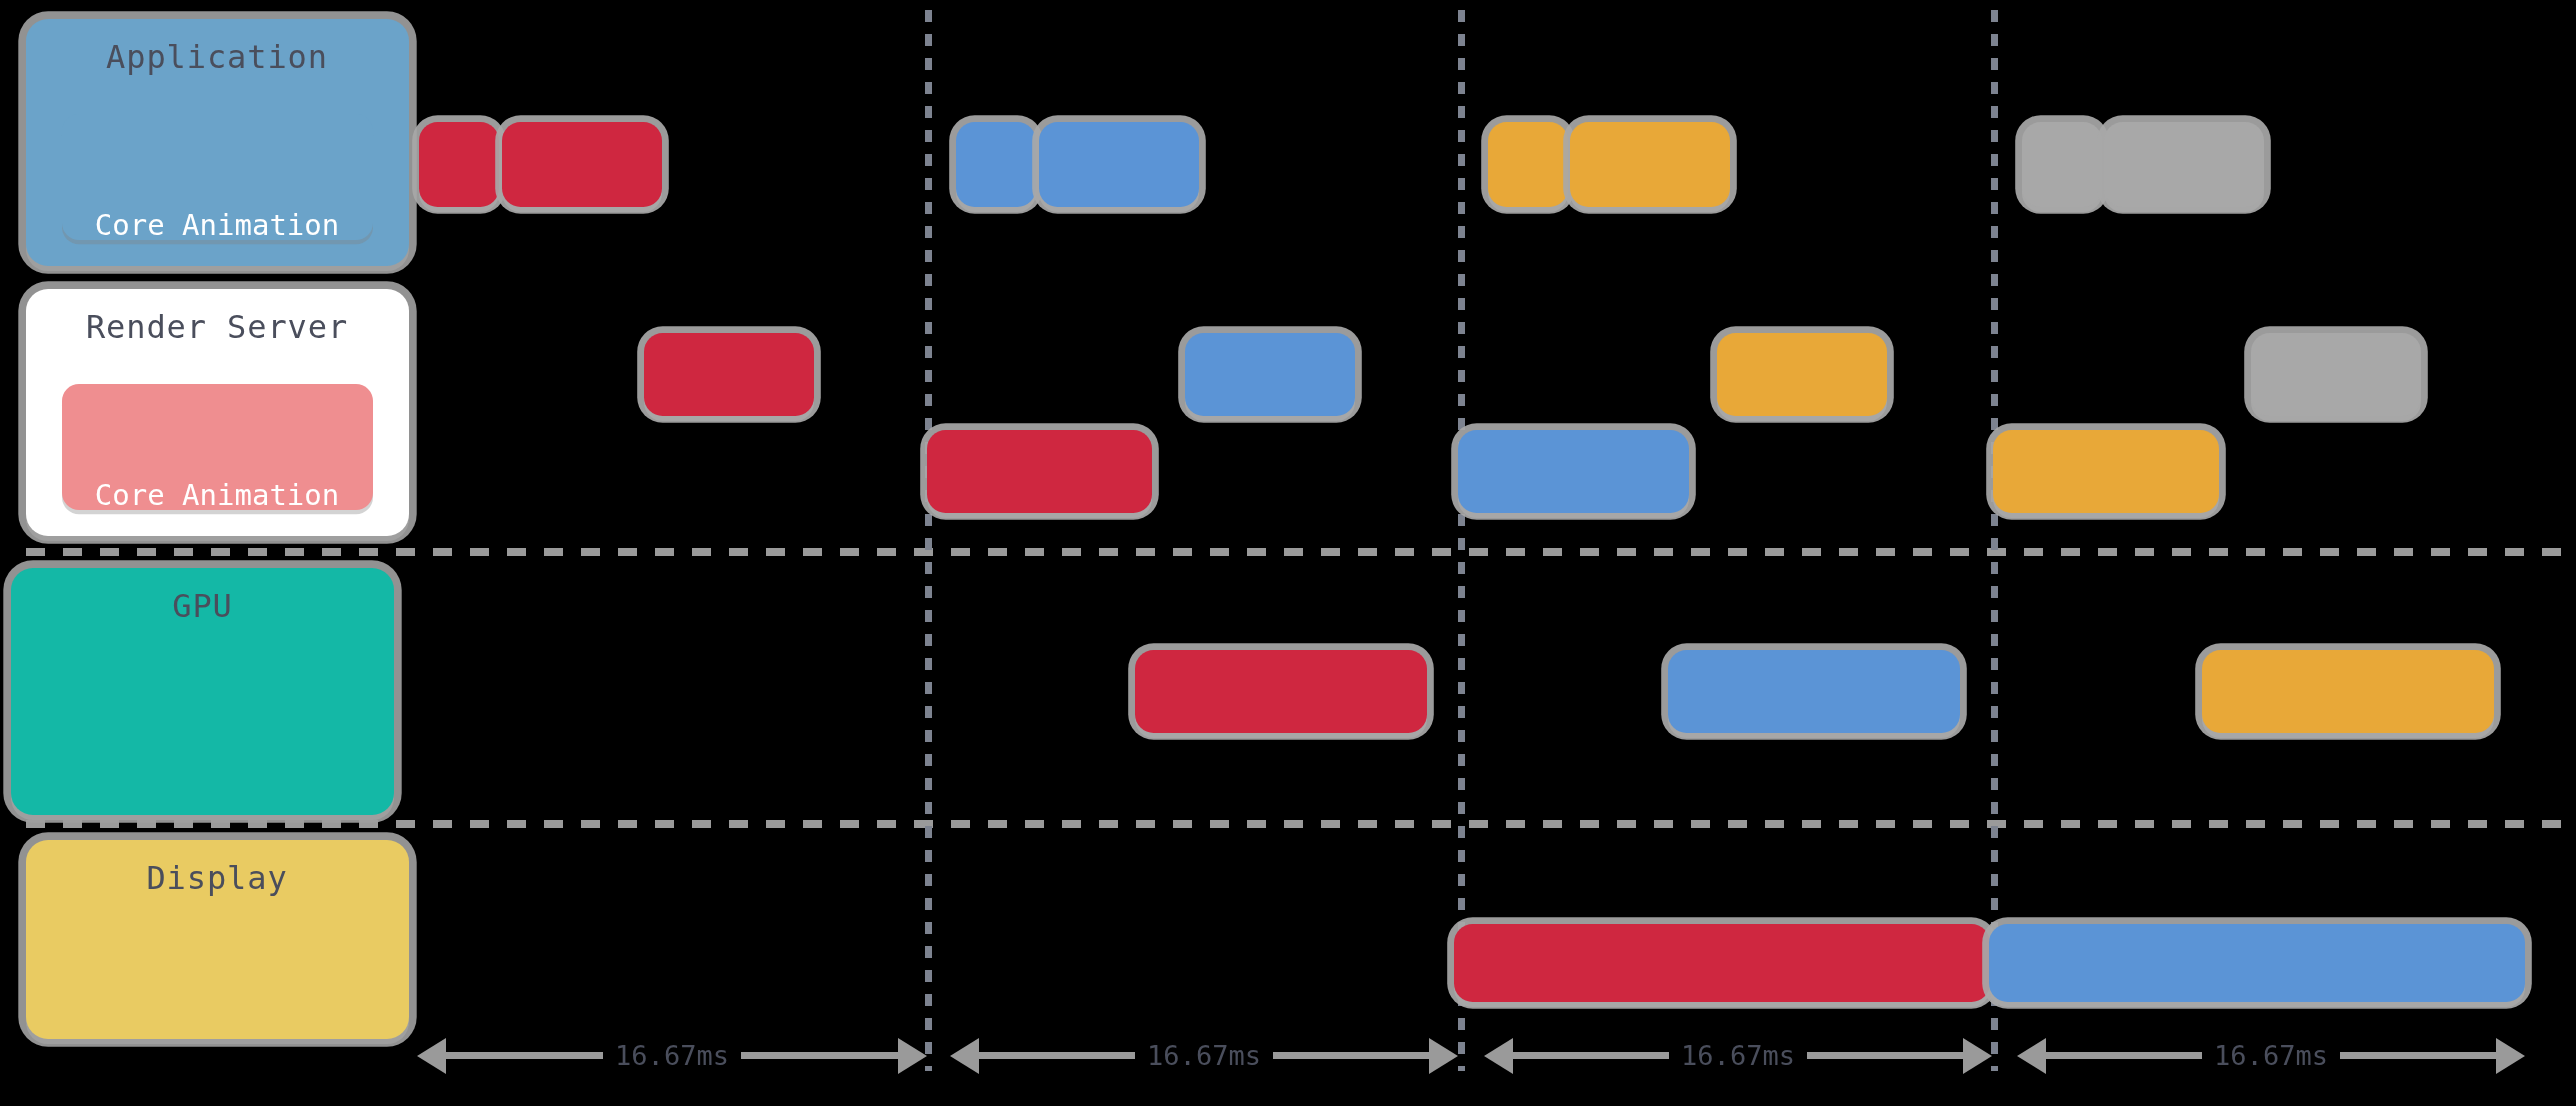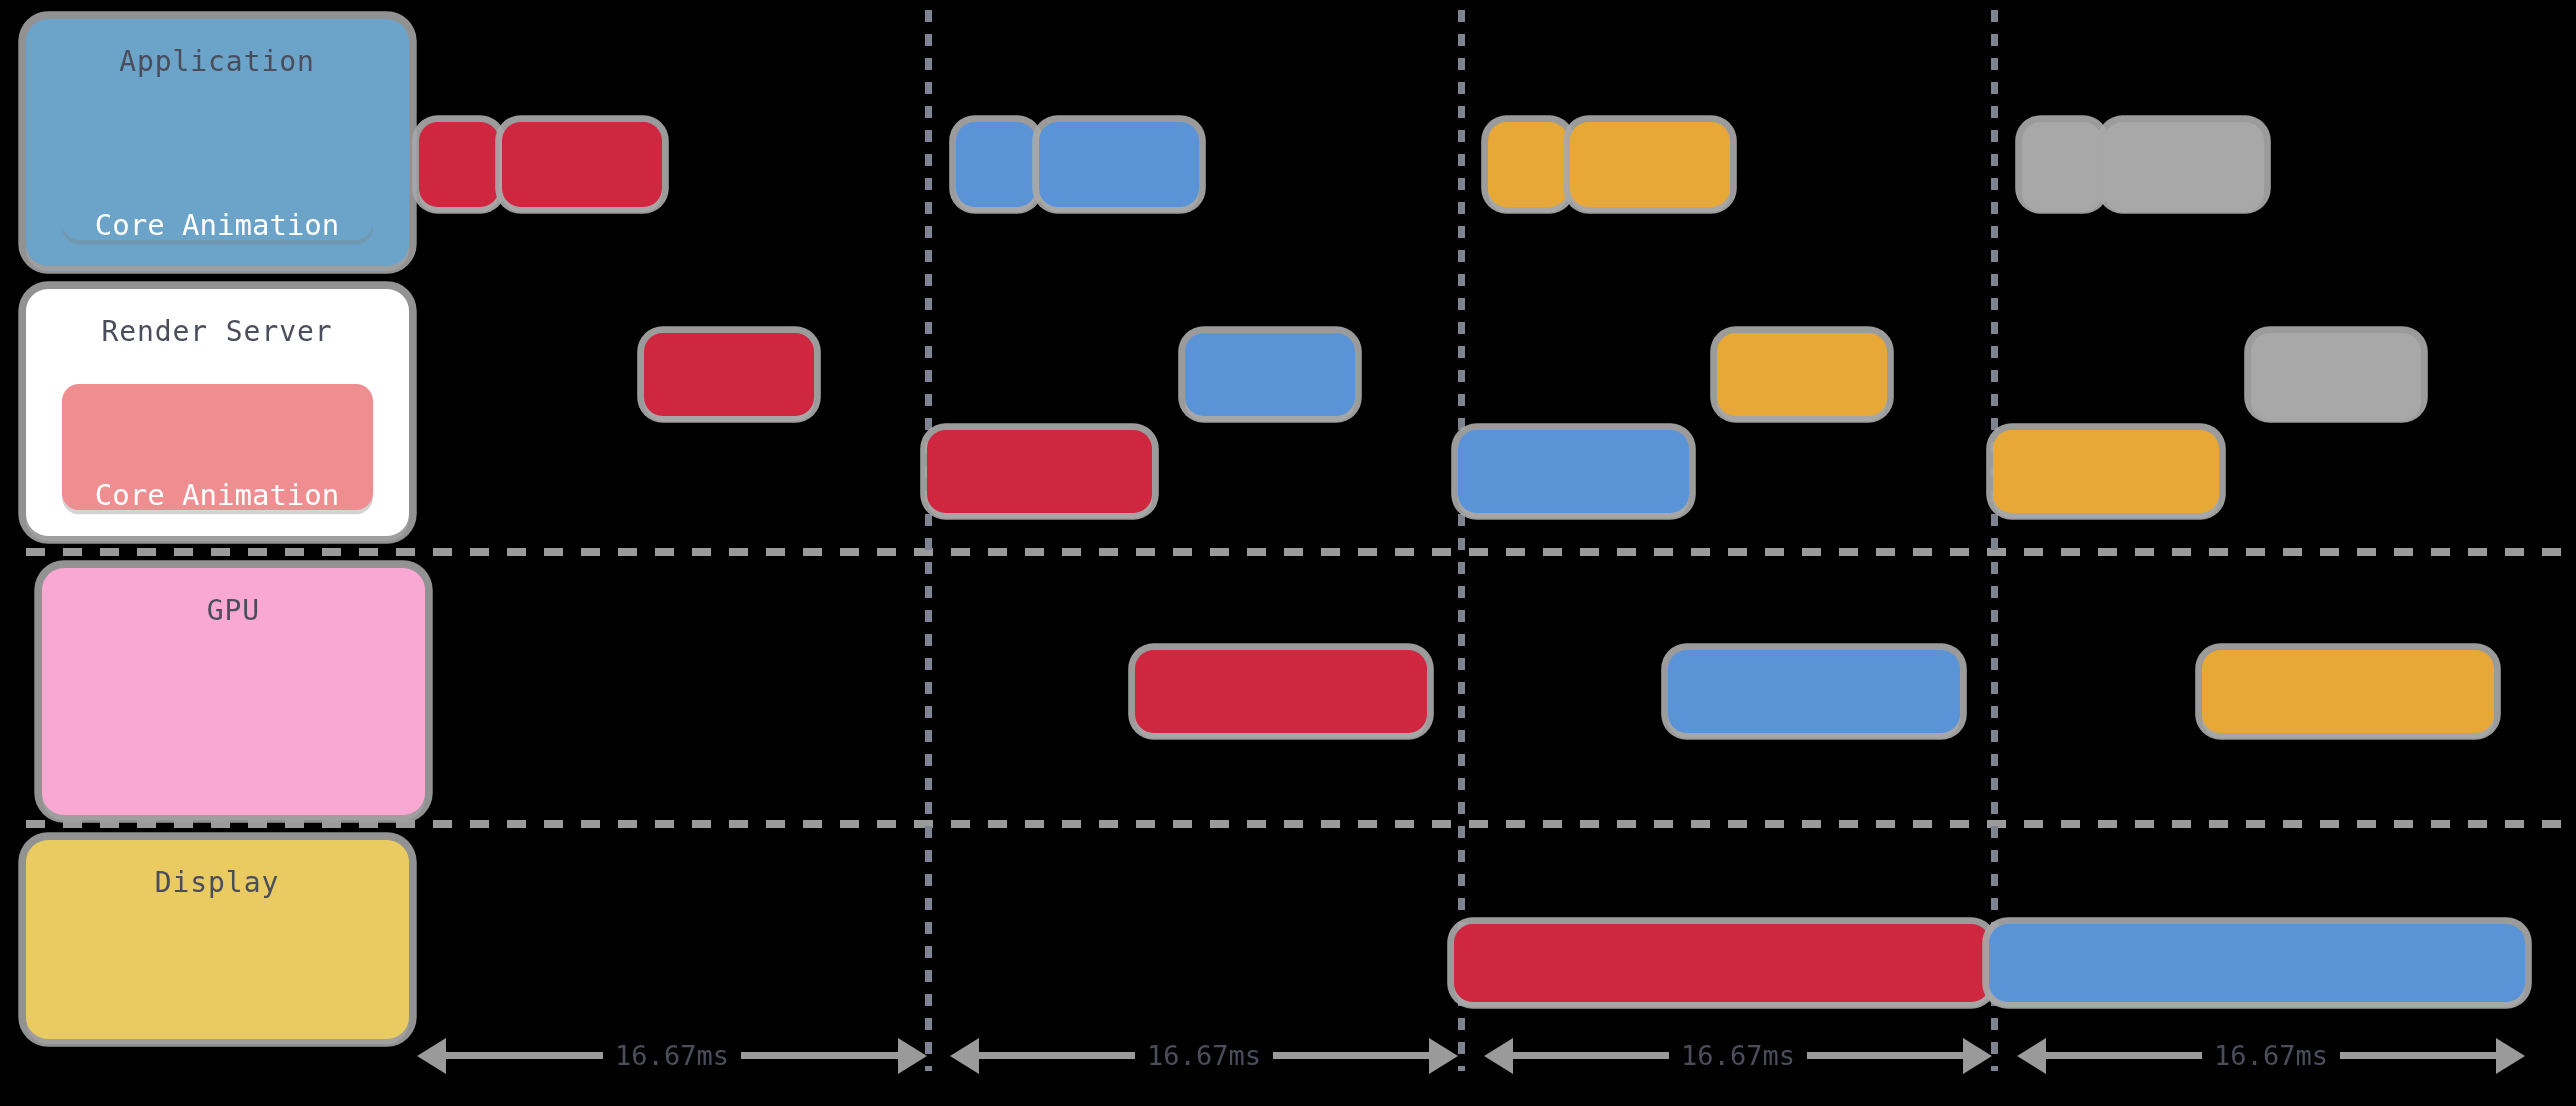--- a/index.html
+++ b/index.html
@@ -4,21 +4,21 @@
 <style>
   html,body{margin:0;padding:0;background:#000;}
   body{width:2576px;height:1107px;position:relative;overflow:hidden;
        font-family:"DejaVu Sans Mono","Liberation Mono",monospace;}
   #stage{position:absolute;left:0;top:0;width:2576px;height:1107px;}
 
   
   .lane-card{position:absolute;border-radius:22px;box-sizing:border-box;
     box-shadow:0 5.1px 0 0 rgba(160,160,160,.95), 0 0 0 7.7px rgba(158,158,158,.92);
     display:flex;flex-direction:column;align-items:center;}
-  .lane-title{color:#4a4e5c;font-size:28px;line-height:1;margin-top:29px;
+  .lane-title{color:#4a4e5c;font-size:32px;line-height:1;margin-top:22px;
     letter-spacing:0.9px;white-space:nowrap;}
   .inner-card{border-radius:17px;box-sizing:border-box;
     display:flex;align-items:flex-end;justify-content:center;
     box-shadow:0 4.3px 0 0 rgba(130,130,130,.35);}
   .inner-label{color:#ffffff;font-size:29px;line-height:1;white-space:nowrap;}
 
   
   .blk{position:absolute;border-radius:18.7px;box-sizing:border-box;
     box-shadow:0 5.1px 0 0 rgba(168,168,168,.95), 0 0 0 6.8px rgba(168,168,168,.92);}
 
@@ -52,21 +52,21 @@
       <div class="inner-card" style="position: absolute; left: 36px; top: 95px; width: 311px; height: 126px; background: rgb(107, 163, 201);">
         <div class="inner-label">Core Animation</div>
       </div>
     </div>
     <div class="lane-card" style="left: 25.5px; top: 289px; width: 383px; height: 247px; background: #ffffff;">
       <div class="lane-title">Render Server</div>
       <div class="inner-card" style="position: absolute; left: 36px; top: 95px; width: 311px; height: 126px; background: rgb(239, 142, 144);">
         <div class="inner-label">Core Animation</div>
       </div>
     </div>
-    <div class="lane-card" style="left: 42px; top: 568px; width: 383px; height: 247px; background: #f9a8d4;">
+    <div class="lane-card" style="left: 11px; top: 568px; width: 383px; height: 247px; background: #14b8a6;">
       <div class="lane-title">GPU</div>
     </div>
     <div class="lane-card" style="left: 25.5px; top: 840px; width: 383px; height: 199px; background: rgb(233, 203, 98);">
       <div class="lane-title">Display</div>
     </div>
     <div class="blk" style="left: 419px; top: 122px; width: 80px; height: 85px; background: rgb(207, 39, 64);"></div>
     <div class="blk" style="left: 502px; top: 122px; width: 160px; height: 85px; background: rgb(207, 39, 64);"></div>
     <div class="blk" style="left: 956px; top: 122px; width: 80px; height: 85px; background: rgb(91, 148, 214);"></div>
     <div class="blk" style="left: 1039px; top: 122px; width: 160px; height: 85px; background: rgb(91, 148, 214);"></div>
     <div class="blk" style="left: 1488px; top: 122px; width: 80px; height: 85px; background: rgb(232, 168, 56);"></div>

